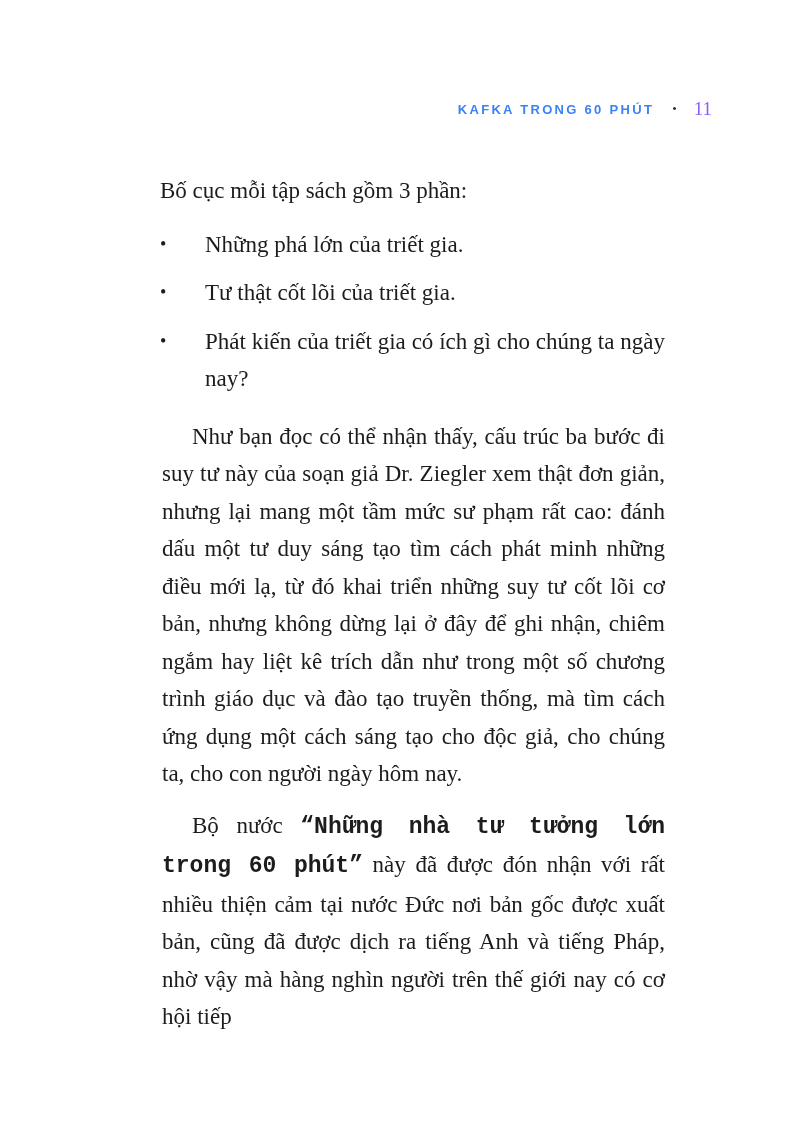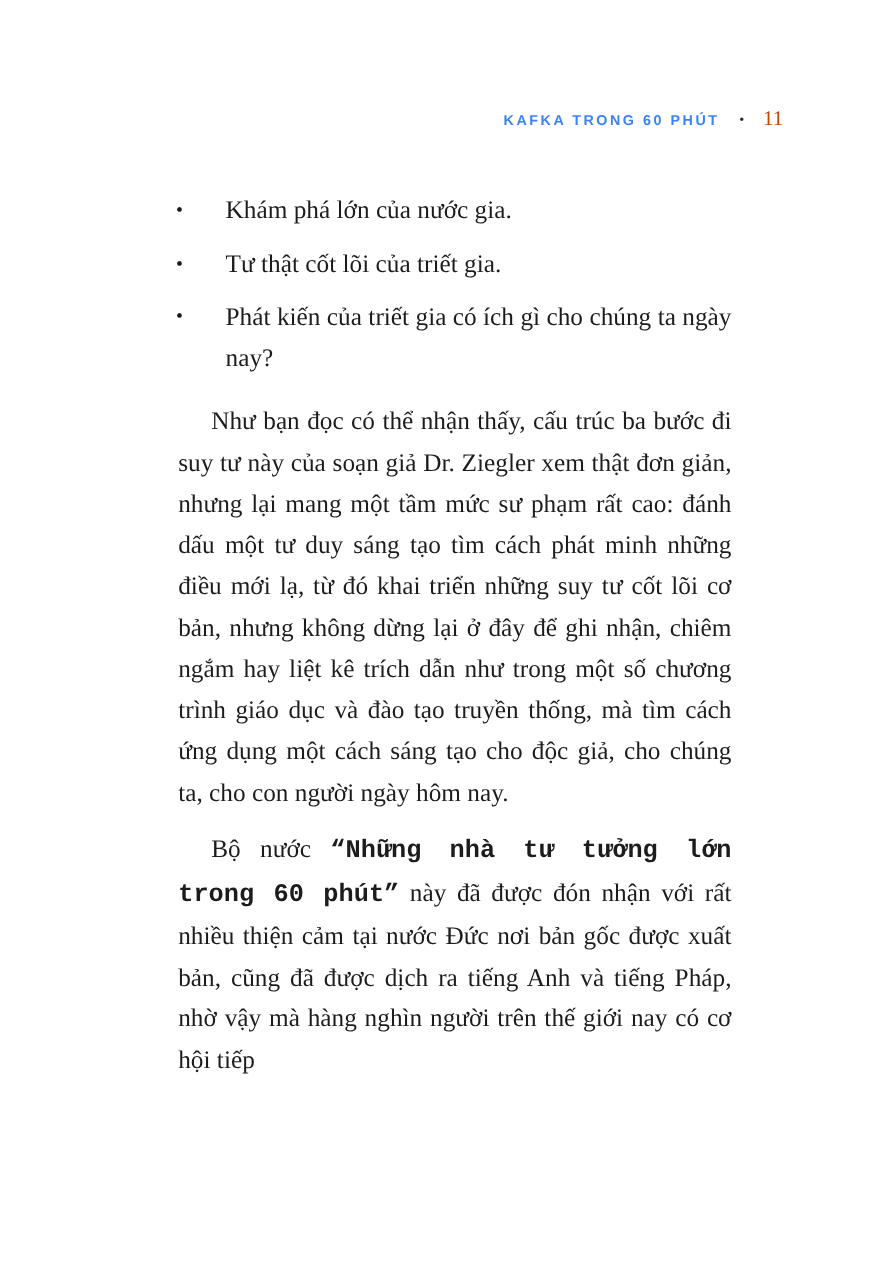--- a/index.html
+++ b/index.html
@@ -33,21 +33,21 @@
   .header-sep {
     font-size: 13px;
     color: #2e2e2e;
     margin-left: 14px;
     margin-right: 13px;
     vertical-align: middle;
   }
   .page-number {
     font-family: "Liberation Serif", serif;
     font-size: 19px;
-    color: #c2410c;
+    color: #8b5cf6;
     vertical-align: middle;
   }
   .content {
     margin: 52px 127px 0 130px;
     font-size: 23px;
     line-height: 37.5px;
     text-align: justify;
   }
   .intro {
     text-indent: 30px;
@@ -85,25 +85,26 @@
 <div class="page">
 
   <div class="header">
     <span class="running-title">KAFKA TRONG 60 PHÚT</span>
     <span class="header-sep">•</span>
     <span class="page-number">11</span>
   </div>
 
   <div class="content">
 
+    <p class="intro">Bố cục mỗi tập sách gồm 3 phần:</p>
 
     <ul class="bullet-list">
       <li class="bullet-item">
         <span class="bullet-glyph">•</span>
-        <span class="bullet-text">Khám phá lớn của nước gia.</span>
+        <span class="bullet-text">Những phá lớn của triết gia.</span>
       </li>
       <li class="bullet-item">
         <span class="bullet-glyph">•</span>
         <span class="bullet-text">Tư thật cốt lõi của triết gia.</span>
       </li>
       <li class="bullet-item">
         <span class="bullet-glyph">•</span>
         <span class="bullet-text">Phát kiến của triết gia có ích gì cho chúng ta ngày nay?</span>
       </li>
     </ul>

